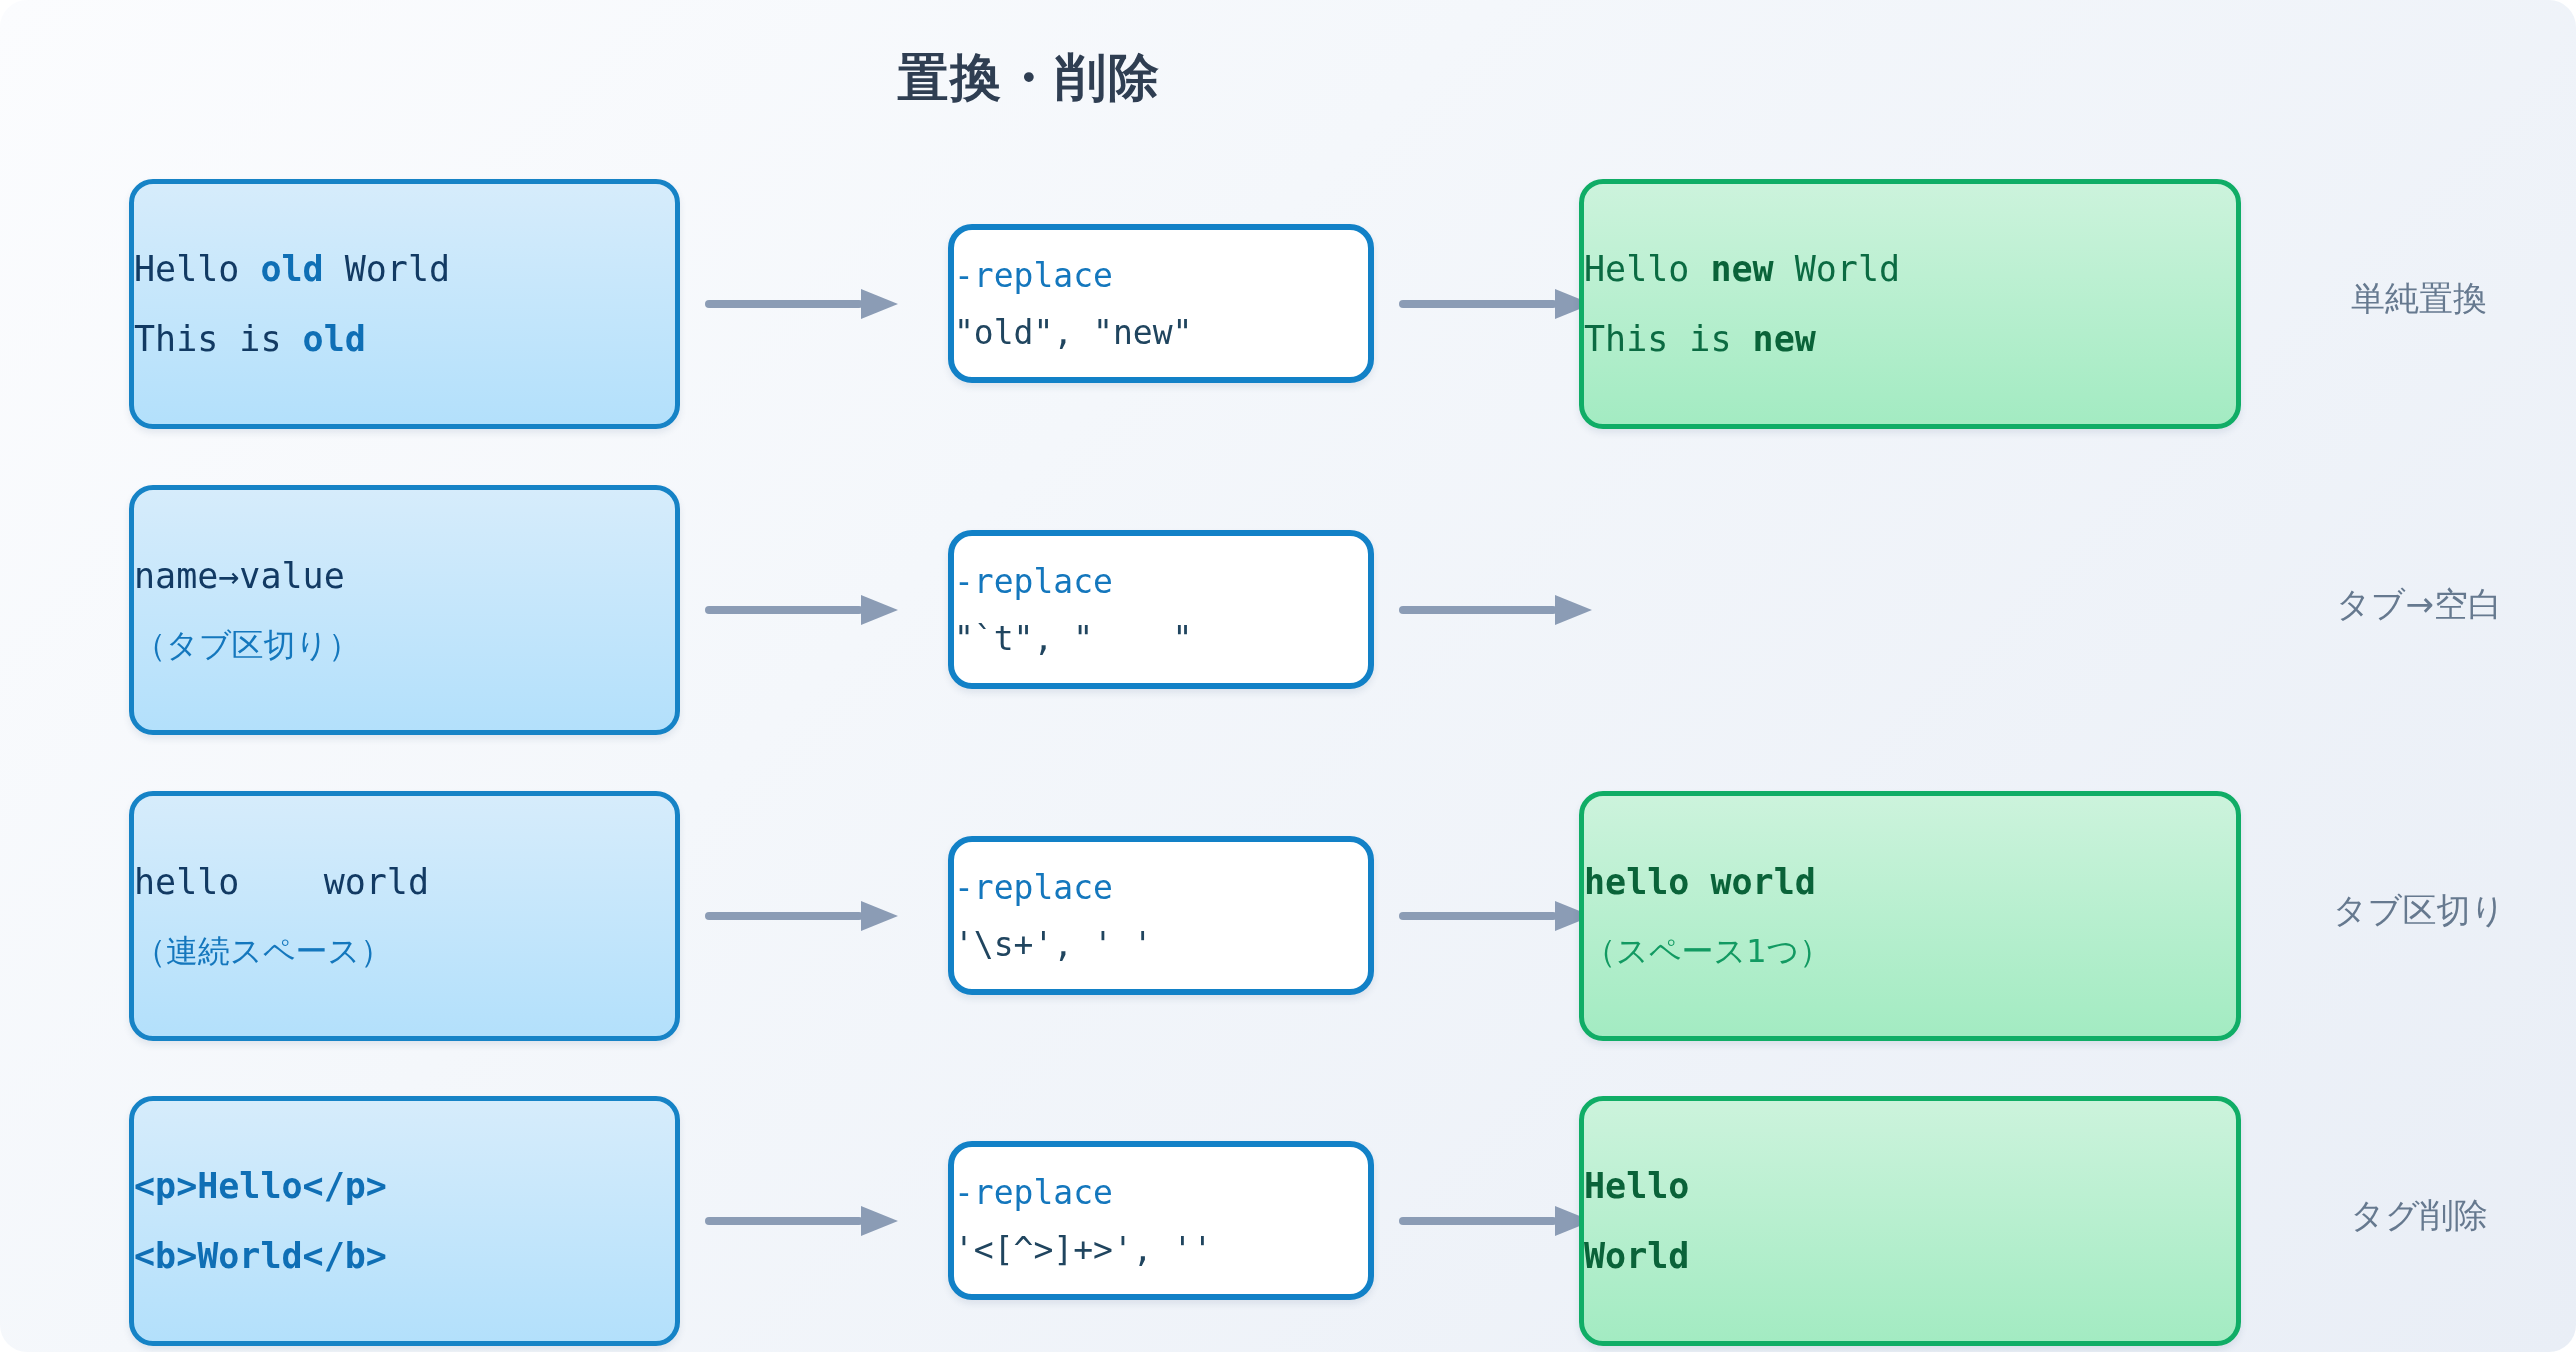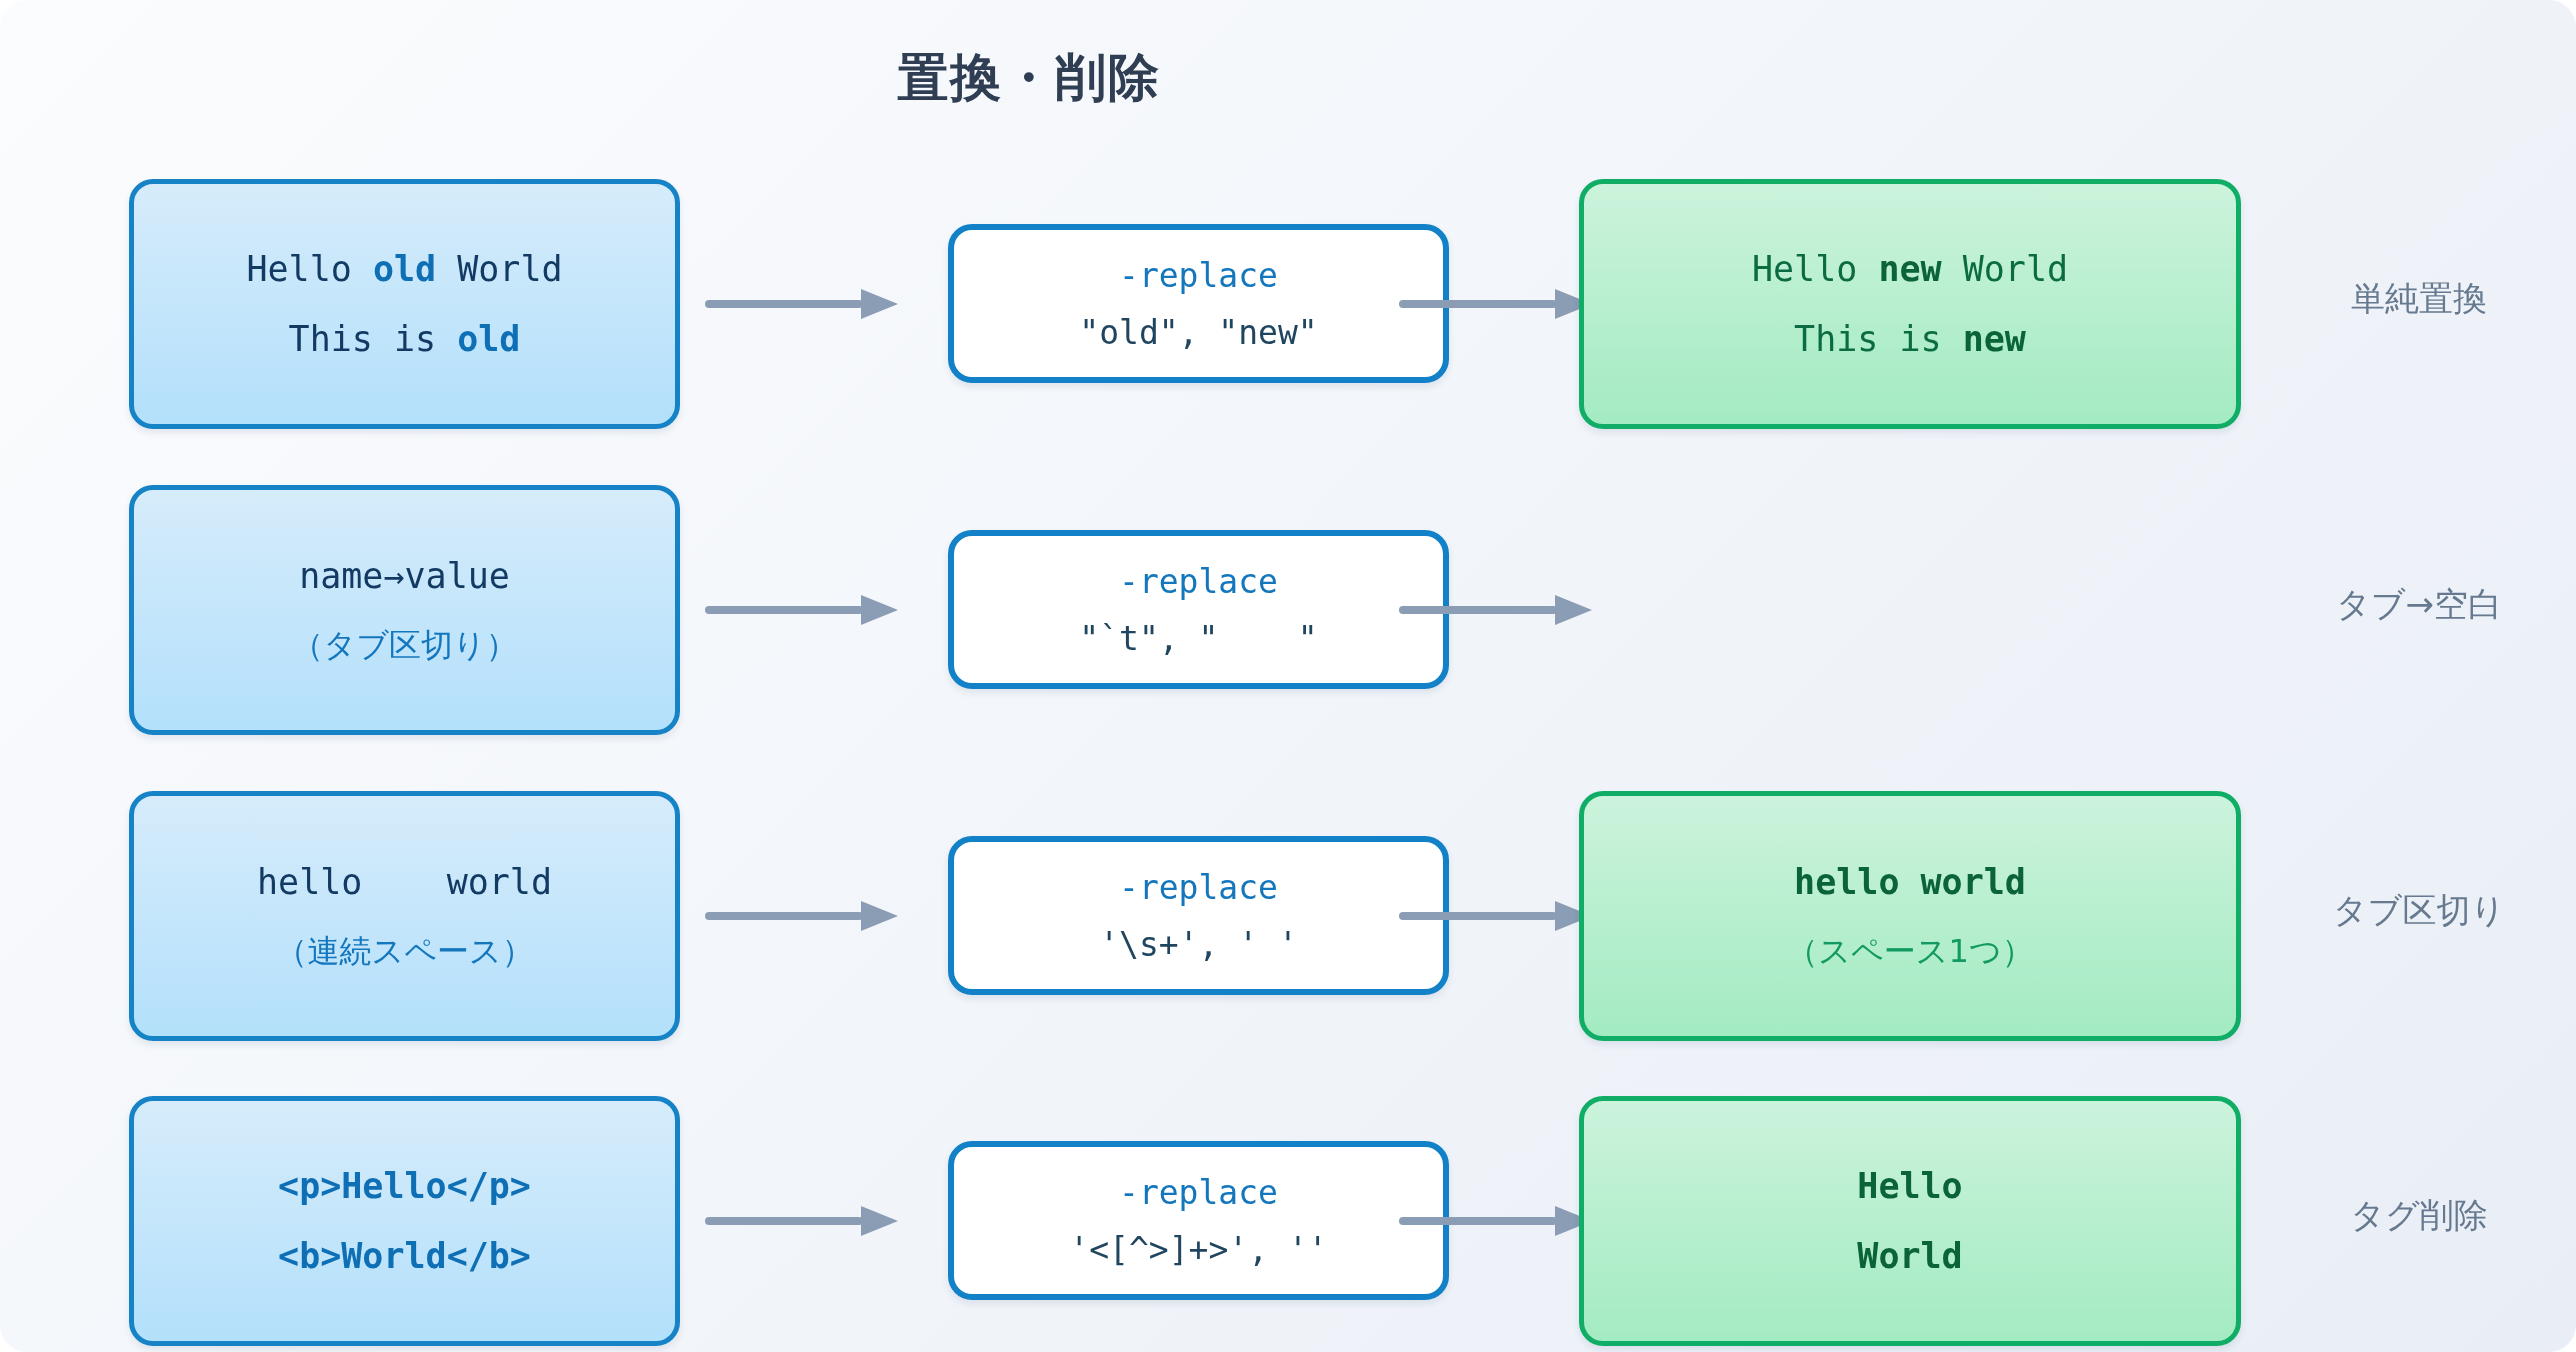--- a/index.html
+++ b/index.html
@@ -49,39 +49,39 @@
   .row.r3 { top: 791px; }
   .row.r4 { top: 1096px; }
 
   
   .box {
     position: absolute;
     box-sizing: border-box;
     border-radius: 24px;
     display: flex;
     flex-direction: column;
-    align-items: center;
+    align-items: flex-start;
     justify-content: center;
     text-align: center;
   }
 
   .box.input {
     left: 129px;
     top: 0;
     width: 551px;
     height: 250px;
     border: 5.6px solid #1683c6;
     background: linear-gradient(180deg, #d6ecfb 0%, #b3e0fb 100%);
     box-shadow: 0 4px 7.2px rgba(40, 70, 110, 0.10);
   }
 
   .box.op {
     left: 948px;
     top: 45px;
-    width: 501px;
+    width: 426px;
     height: 159px;
     border: 6.4px solid #1281c7;
     background: #ffffff;
     box-shadow: 0 4px 7.2px rgba(40, 70, 110, 0.10);
   }
 
   .box.output {
     left: 1579px;
     top: 0;
     width: 662px;

